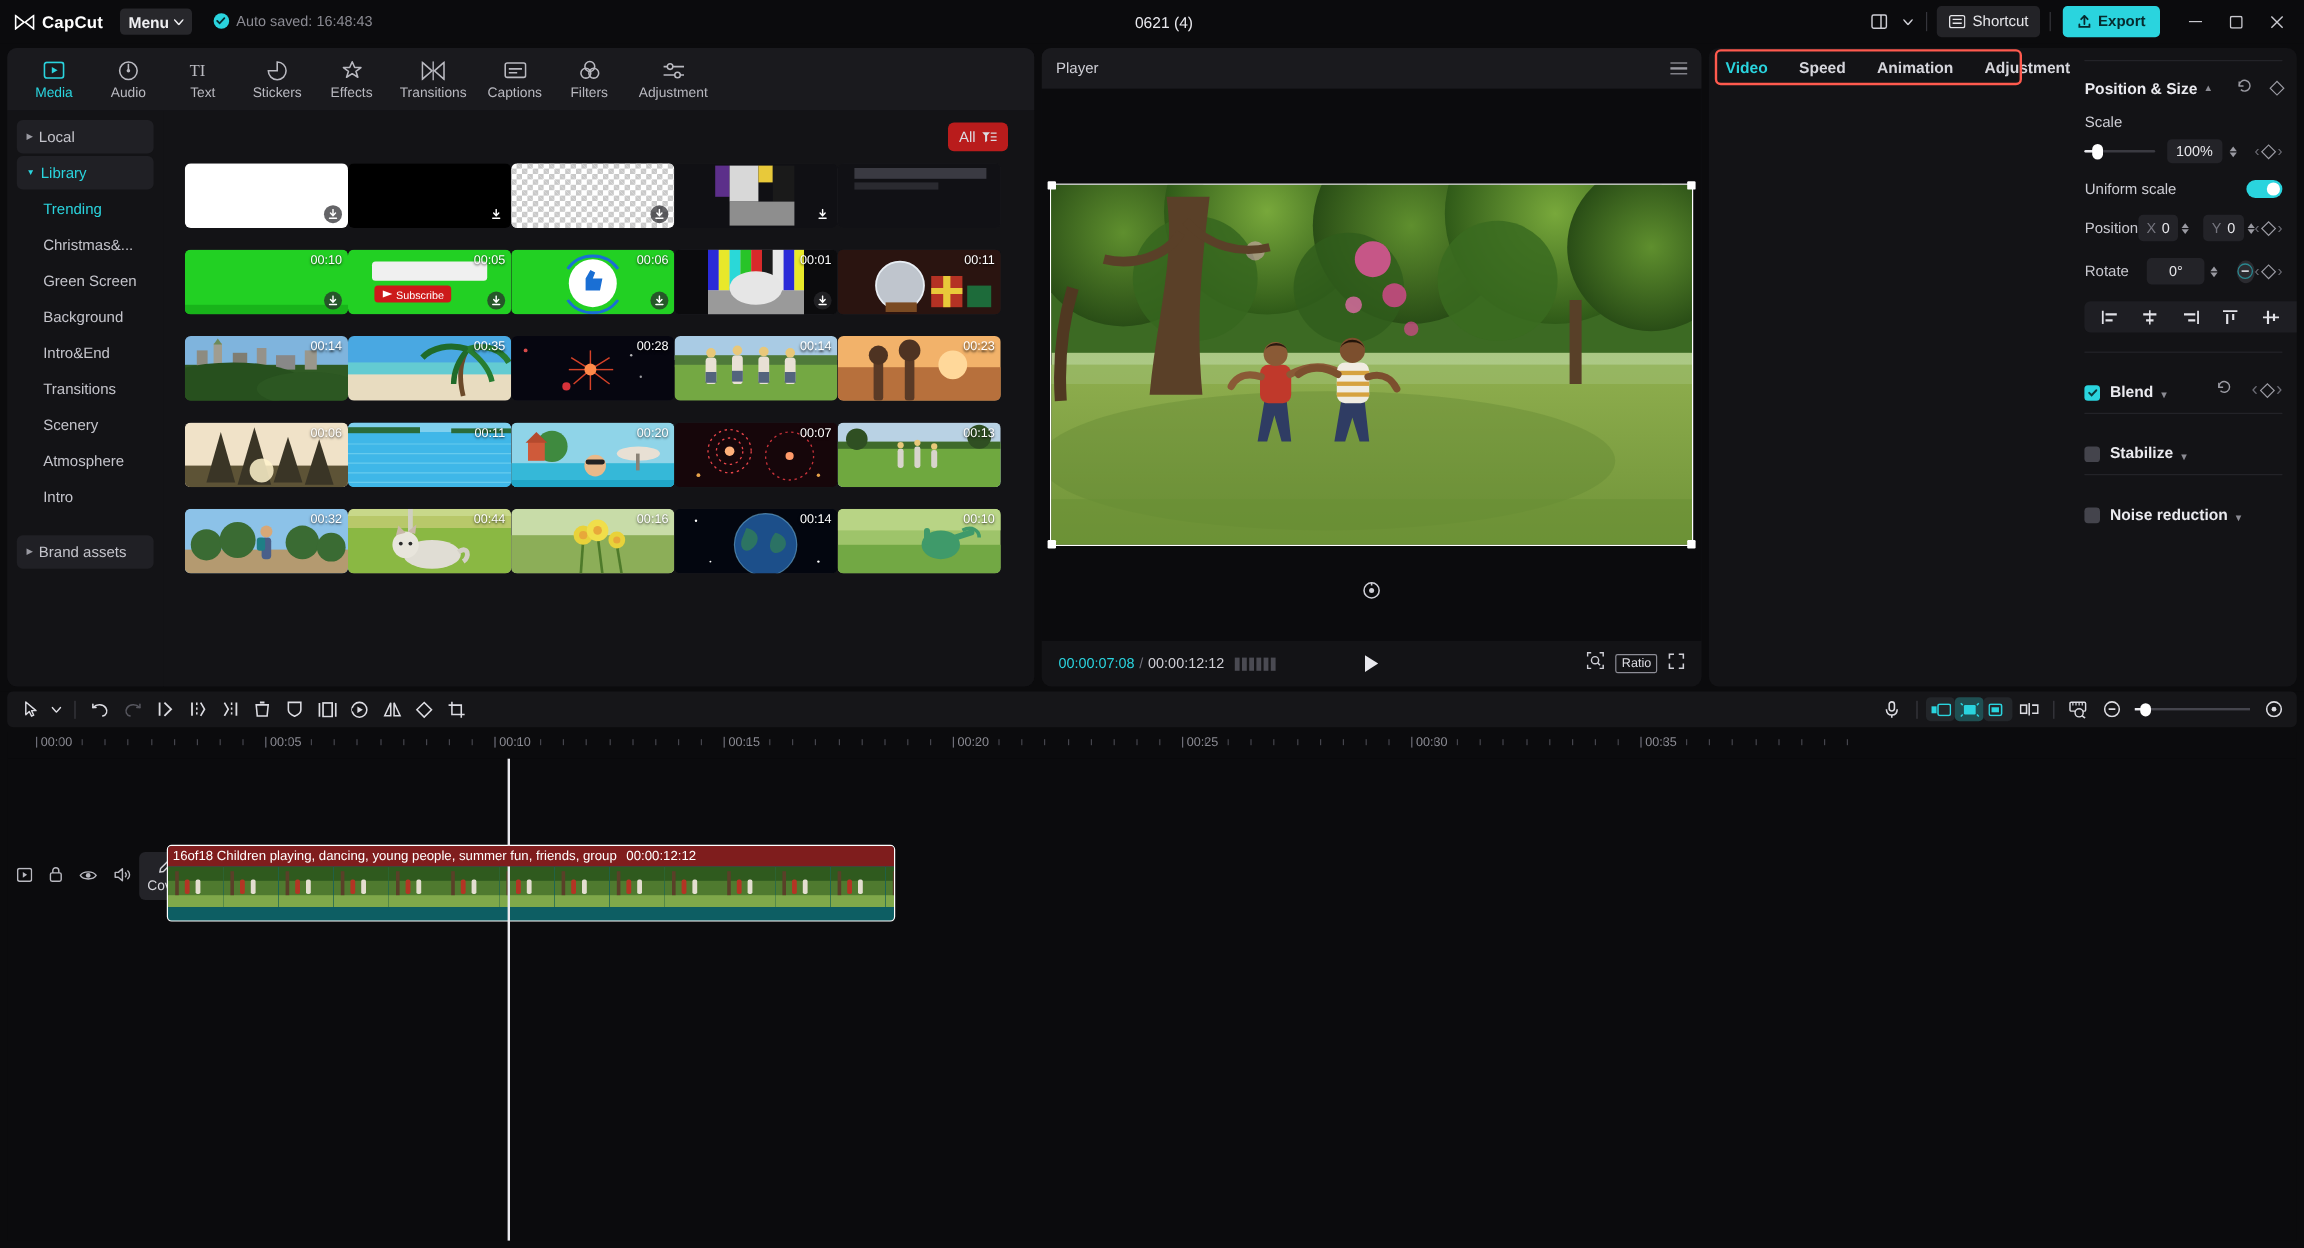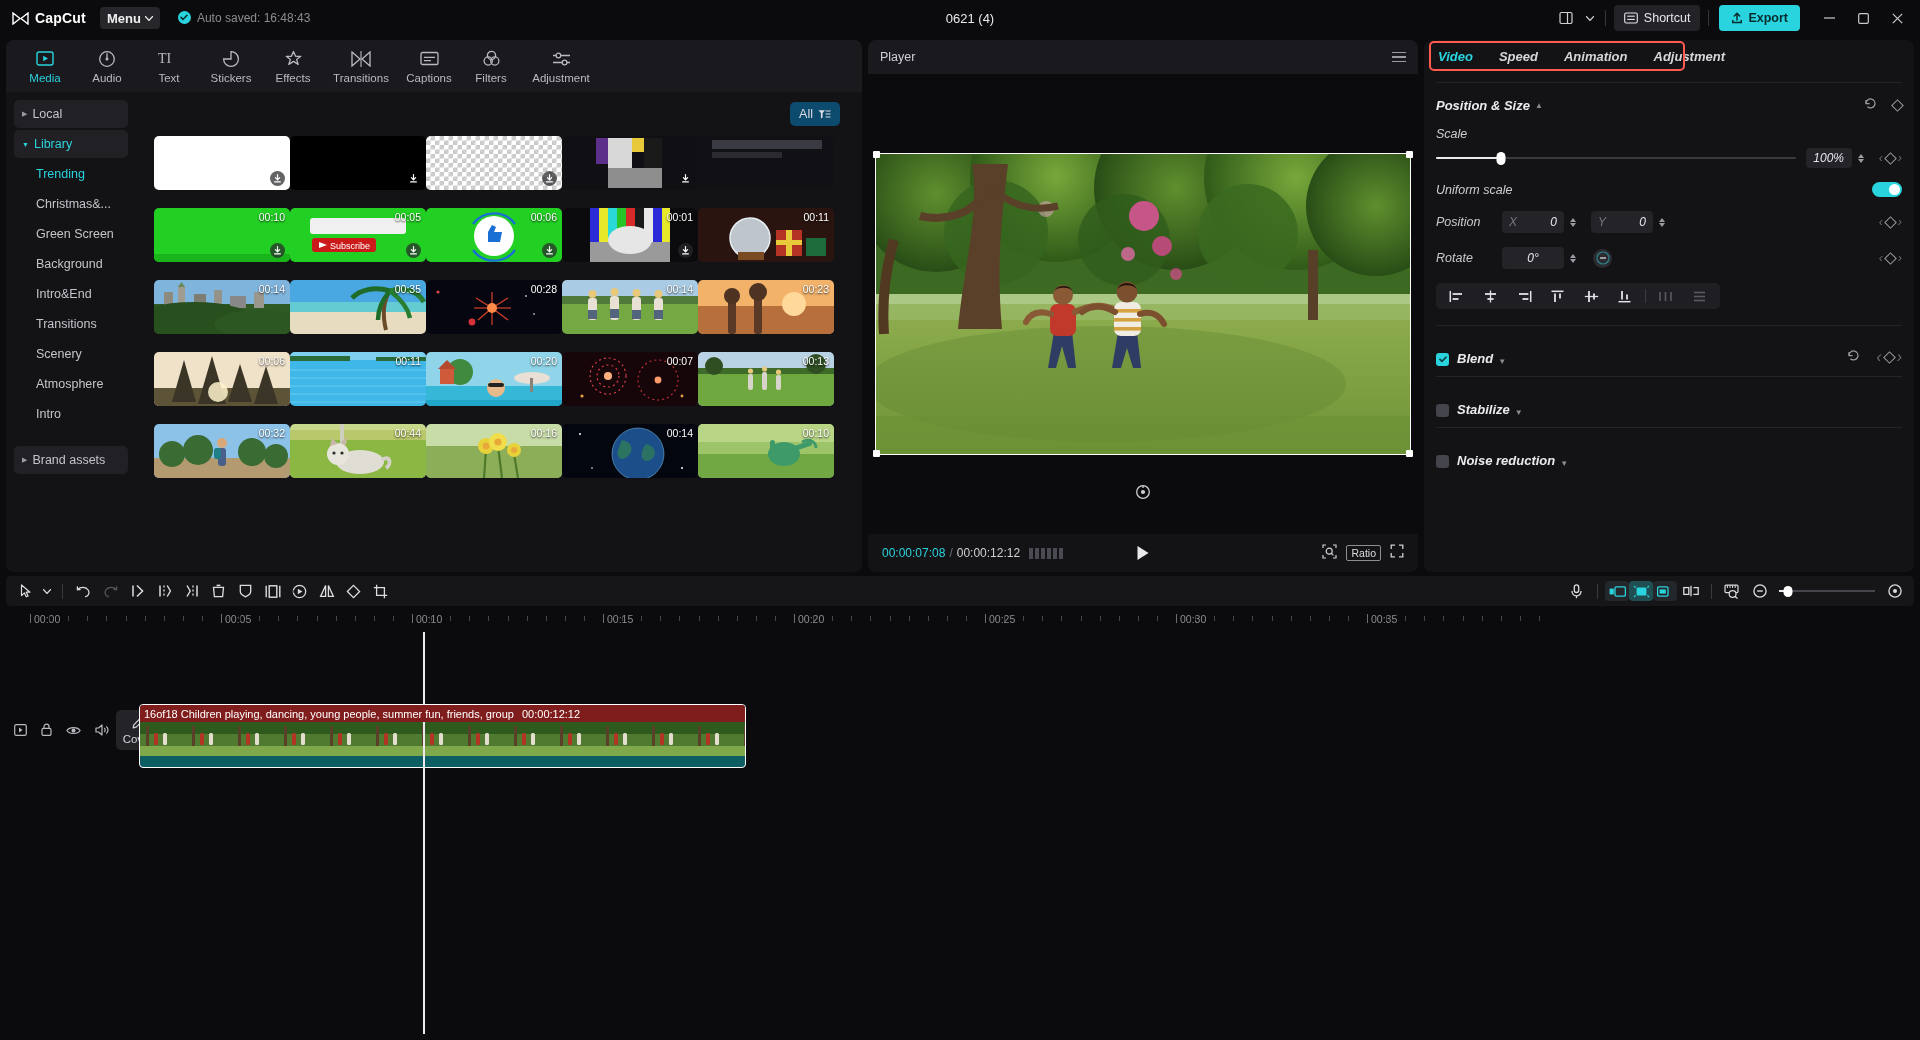--- a/index.html
+++ b/index.html
@@ -43,21 +43,21 @@
   .cat { height:28px; border-radius:5px; display:flex; align-items:center; padding-left:8px; font-size:12.5px; color:#c4c4cb; }
   .cat.grp { background:#202025; }
   .cat.grp.open { color:#2ad4de; }
   .cat .tri { font-size:7px; margin-right:5px; color:#9a9aa2; }
   .cat.grp.open .tri { color:#2ad4de; }
   .cat.sub { padding-left:22px; }
   .cat.sub.active { color:#2ad4de; }
   .cat.spacer { height:14px; }
   .grid-wrap { flex:1; display:flex; flex-direction:column; background:#131316; overflow:hidden; position:relative; }
   .grid-head { height:44px; flex:0 0 44px; display:flex; align-items:center; justify-content:flex-end; padding-right:22px; }
-  .all-btn { height:24px; background:#0c4a6e; border-radius:5px; display:flex; align-items:center; gap:5px; padding:0 9px; font-size:12.5px; color:#dcdce2; }
+  .all-btn { height:24px; background:#b91c1c; border-radius:5px; display:flex; align-items:center; gap:5px; padding:0 9px; font-size:12.5px; color:#dcdce2; }
   .grid { flex:1; display:grid; grid-template-columns:repeat(5, 136px); gap:18px 0; justify-content:start; padding:0 0 0 18px; overflow:hidden; align-content:start; }
   .cell { width:136px; height:54px; border-radius:5px; position:relative; overflow:hidden; background:#1c1c20; }
   .cell .dur { position:absolute; top:3px; right:5px; font-size:10.5px; color:#fff; text-shadow:0 1px 2px rgba(0,0,0,.85); z-index:3; }
   .cell .dl { position:absolute; right:5px; bottom:4px; width:15px; height:15px; border-radius:50%; background:rgba(40,40,44,.72); display:flex; align-items:center; justify-content:center; z-index:3; }
   .cell .dl.plain { background:transparent; }
   .checker { background-image:
       linear-gradient(45deg,#c9c9c9 25%,transparent 25%,transparent 75%,#c9c9c9 75%),
       linear-gradient(45deg,#c9c9c9 25%,transparent 25%,transparent 75%,#c9c9c9 75%);
     background-size:9px 9px; background-position:0 0,4.5px 4.5px; background-color:#fff; }
 
@@ -75,21 +75,21 @@
   .tc-cur { font-size:12px; color:#2ad4de; }
   .tc-sep { font-size:12px; color:#70707a; margin:0 4px; }
   .tc-tot { font-size:12px; color:#cfcfd6; }
   .lvl { margin-left:9px; display:flex; gap:2px; }
   .lvl span { display:block; width:4px; height:11px; background:#4a4a52; }
   .playbtn { position:absolute; left:50%; transform:translateX(-50%); width:0; height:0; border-left:11px solid #e9e9ee; border-top:7px solid transparent; border-bottom:7px solid transparent; }
   .pf-right { margin-left:auto; display:flex; align-items:center; gap:9px; }
   .ratio-chip { border:1px solid #8d8d96; border-radius:2px; padding:0 4px; font-size:10.5px; color:#dcdce2; line-height:14px; }
 
   
-  .rightpanel { flex:1; background:#131316; border-radius:8px; margin:4px 6px 4px 3px; display:flex; flex-direction:column; overflow:hidden; position:relative;font-style:italic; }
+  .rightpanel { flex:1; background:#131316; border-radius:8px; margin:4px 6px 4px 3px; display:flex; flex-direction:row; overflow:hidden; position:relative; }
   .rp-tabs { height:32px; flex:0 0 32px; display:flex; align-items:center; gap:26px; padding-left:14px; font-size:13px; position:relative; }
   .rp-tab { color:#d5d5db; font-weight:bold; }
   .rp-tab.active { color:#2ad4de; }
   .redbox { position:absolute; left:5px; top:1px; width:256px; height:30px; border:2.5px solid #ff5a4e; border-radius:5px; pointer-events:none; }
   .seg { height:26px; margin:6px 12px 0 12px; background:#1b1b1f; border-radius:5px; display:flex; }
   .seg div { flex:1; display:flex; align-items:center; justify-content:center; font-size:12.5px; color:#7e7e87; border-radius:5px; }
   .seg div.on { background:#3a3a41; color:#fff; }
   .rp-body { flex:1; padding:0 12px; overflow:hidden; }
   .hr { height:1px; background:#232328; margin:10px 0 0 0; }
   .sec-title { display:flex; align-items:center; font-size:13px; font-weight:bold; color:#eaeaef; margin-top:14px; }

